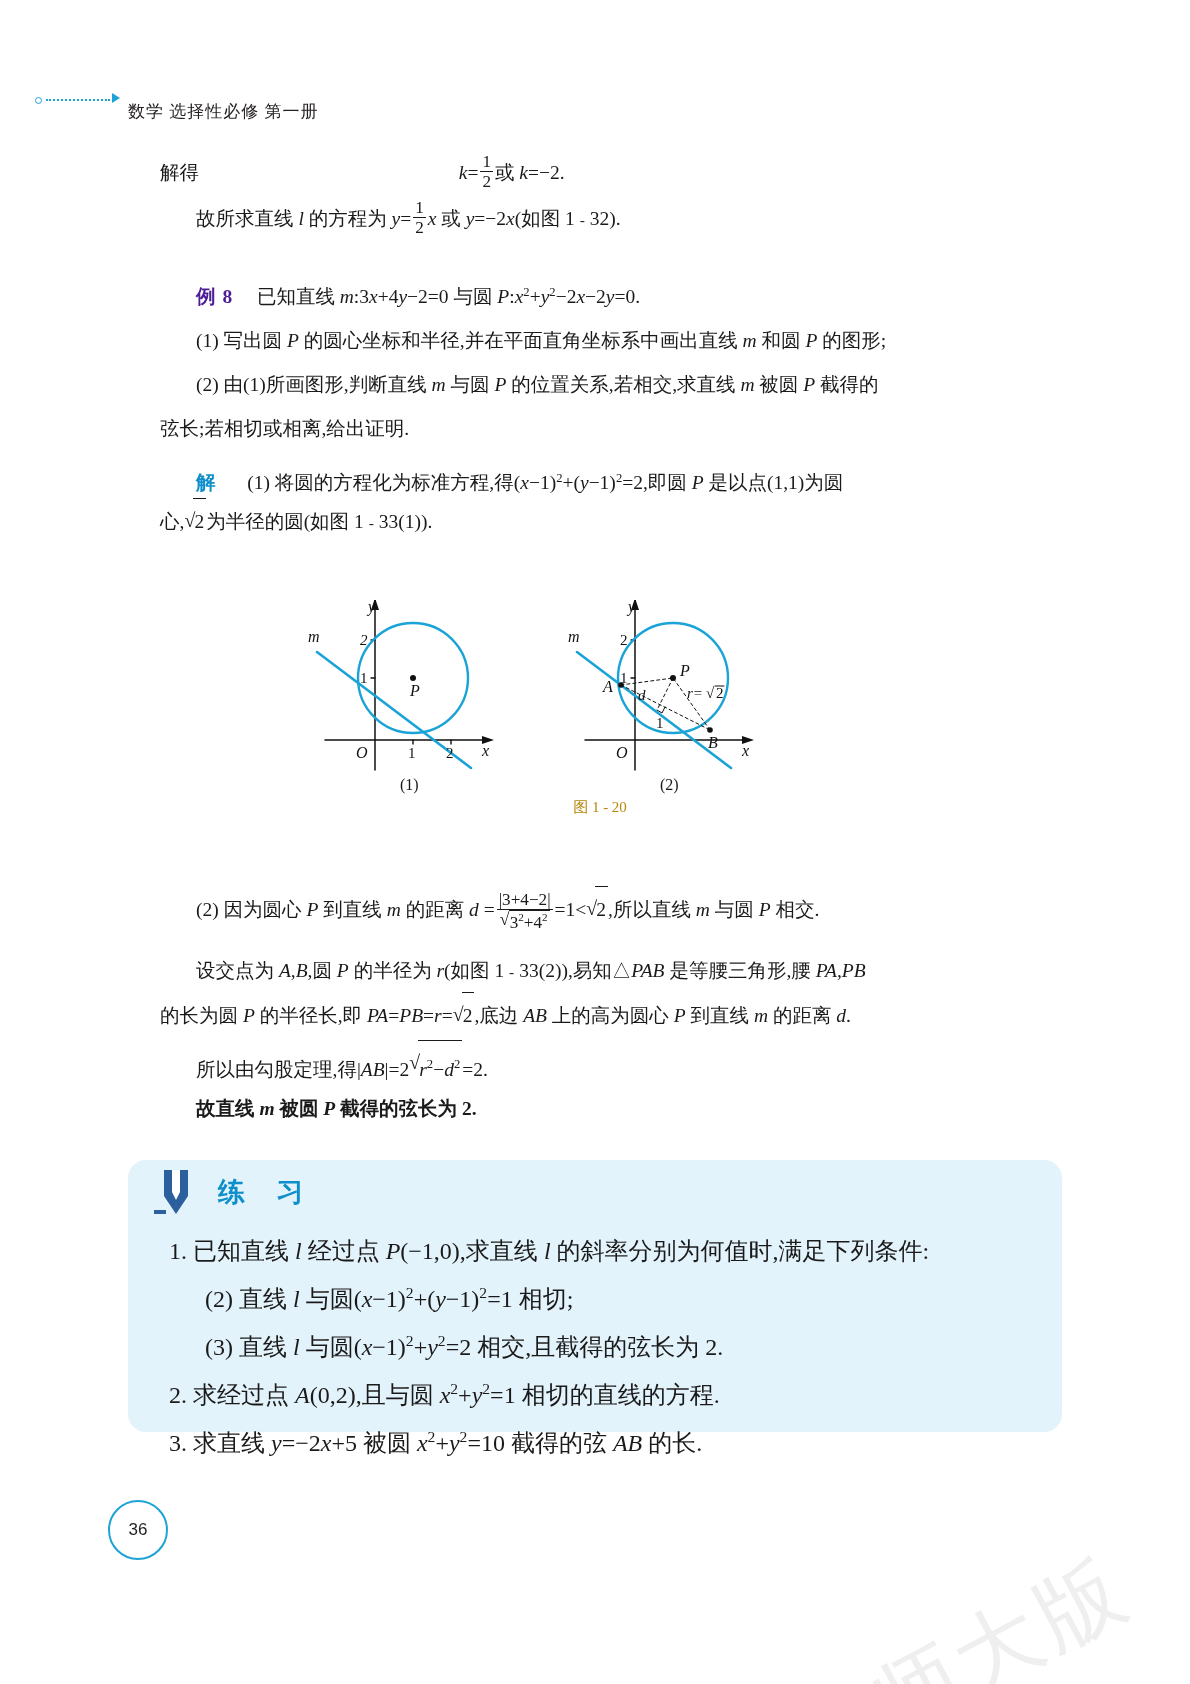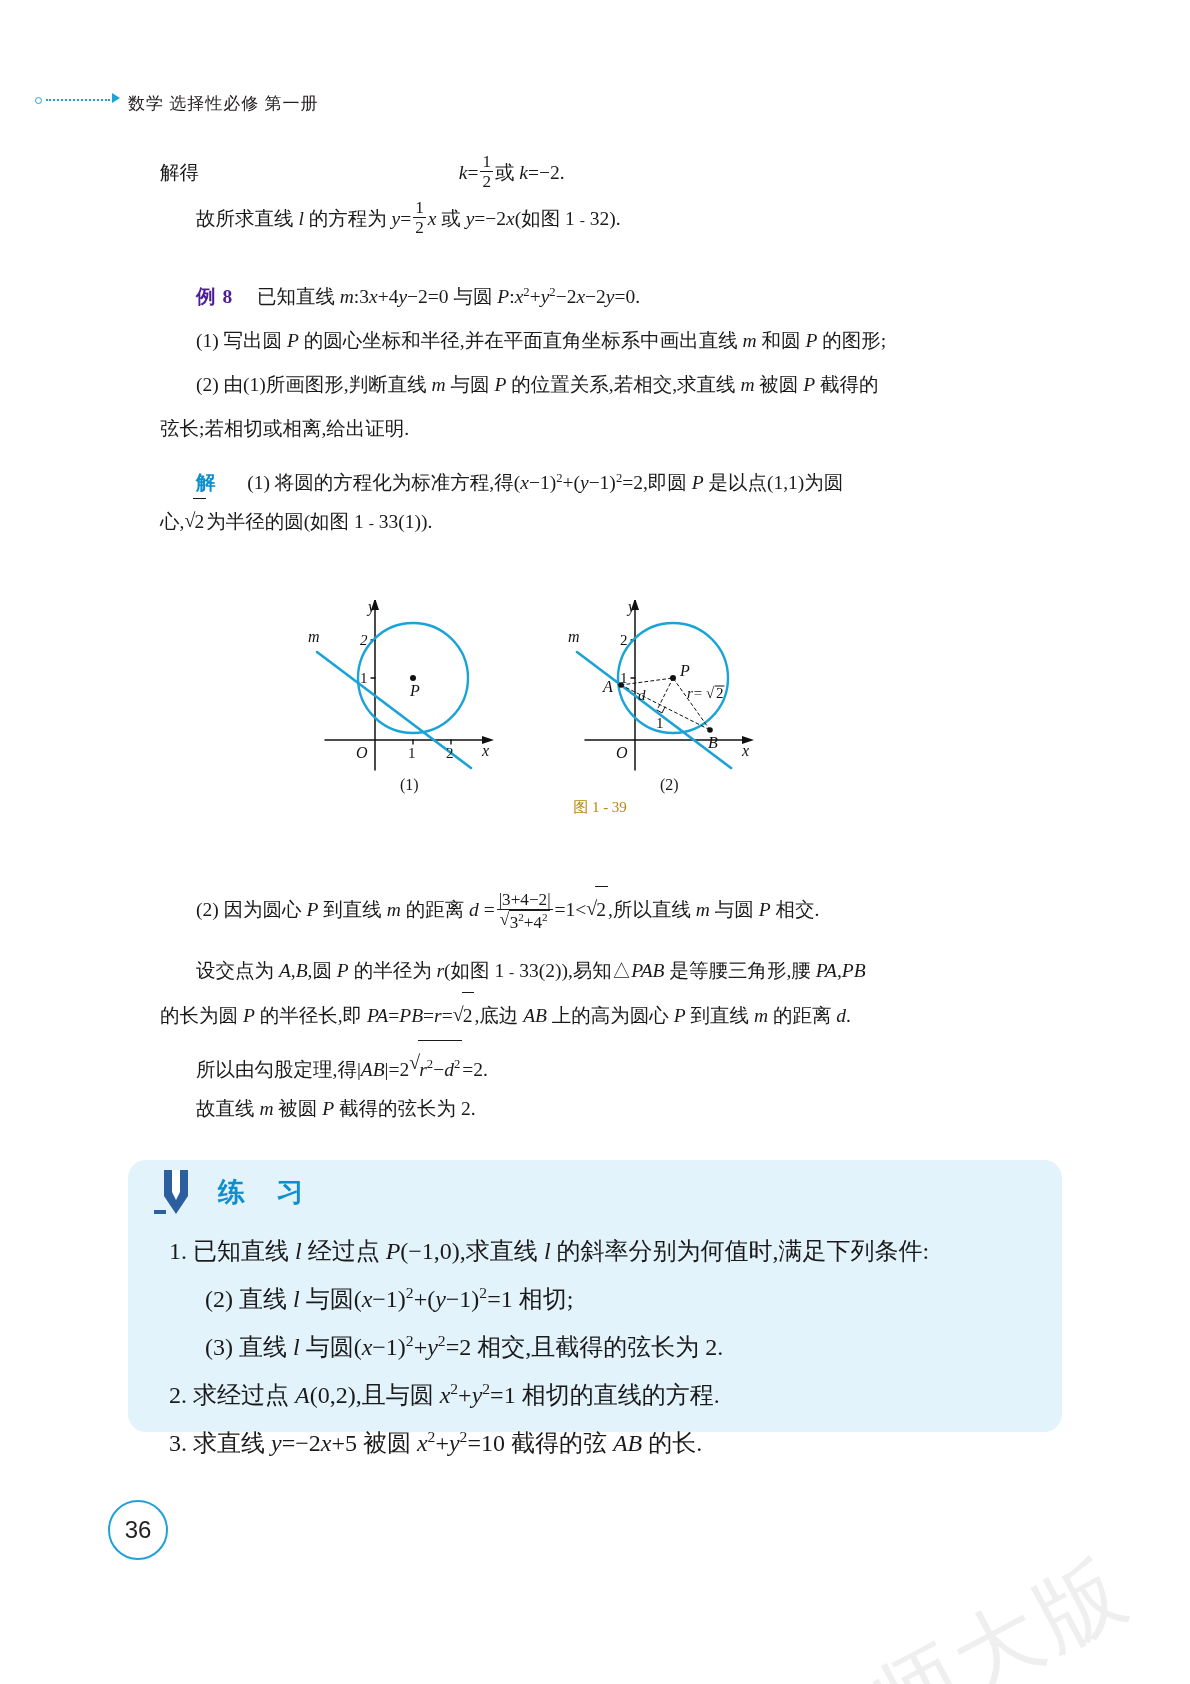--- a/index.html
+++ b/index.html
@@ -55,21 +55,21 @@
     top: 5px;
     width: 0;
     height: 0;
     border-left: 8px solid #1fa3d6;
     border-top: 5px solid transparent;
     border-bottom: 5px solid transparent;
   }
   .header-title {
     position: absolute;
     left: 128px;
-    top: 4px;
+    top: 12px;
     font-size: 17px;
     letter-spacing: 1px;
     color: #231f20;
     font-family: "Liberation Serif", serif;
   }
 
   
   .content {
     position: absolute;
     left: 160px;
@@ -192,21 +192,21 @@
   
   .pagenum {
     position: absolute;
     left: 108px;
     top: 1500px;
     width: 56px;
     height: 56px;
     border: 2px solid #1fa3d6;
     border-radius: 50%;
     color: #231f20;
-    font-size: 24px;
+    font-size: 17px;
     display: flex;
     align-items: center;
     justify-content: center;
     font-family: "Liberation Sans", sans-serif;
   }
 
   
   .watermark {
     position: absolute;
     right: 40px;
@@ -338,41 +338,41 @@
       <text x="478" y="100" font-size="15" font-family="Liberation Serif, serif" font-style="italic" fill="#111">d</text>
       <text x="527" y="98" font-size="15" font-family="Liberation Serif, serif" font-style="italic" fill="#111">r=</text>
       <text x="546" y="98" font-size="15" font-family="Liberation Serif, serif" fill="#111">√</text>
       <text x="556" y="98" font-size="15" font-family="Liberation Serif, serif" fill="#111">2</text>
       <line x1="555" y1="86" x2="564" y2="86" stroke="#111" stroke-width="1"></line>
     </g>
   </svg>
 
   <div class="subcap" style="left:240px; top:176px;">(1)</div>
   <div class="subcap" style="left:500px; top:176px;">(2)</div>
-  <div class="figcap">图 1 - 39</div>
+  <div class="figcap">图 1 - 20</div>
 </div>
 
 <div class="content" style="top:855px;margin-top:31px;">
   <div class="line" style="height:62px;">
     <span class="indent">(2) 因为圆心 <i class="m">P</i> 到直线 <i class="m">m</i> 的距离 <i class="m">d</i> =</span><span class="frac" style="vertical-align:-0.7em;"><span class="num">|3+4−2|</span><span class="den"><span class="sqrt"><span>3<sup class="ex">2</sup>+4<sup class="ex">2</sup></span></span></span></span><span>=1&lt;</span><span class="sqrt"><span>2</span></span><span>,所以直线 <i class="m">m</i> 与圆 <i class="m">P</i> 相交.</span>
   </div>
 
   <div class="line" style="height:44px;">
     <span class="indent">设交点为 <i class="m">A</i>,<i class="m">B</i>,圆 <i class="m">P</i> 的半径为 <i class="m">r</i>(如图 1 <span style="font-size:0.8em;">-</span> 33(2)),易知△<i class="m">PAB</i> 是等腰三角形,腰 <i class="m">PA</i>,<i class="m">PB</i></span>
   </div>
 
   <div class="line" style="height:48px;">
     <span>的长为圆 <i class="m">P</i> 的半径长,即 <i class="m">PA</i>=<i class="m">PB</i>=<i class="m">r</i>=</span><span class="sqrt"><span>2</span></span><span>,底边 <i class="m">AB</i> 上的高为圆心 <i class="m">P</i> 到直线 <i class="m">m</i> 的距离 <i class="m">d</i>.</span>
   </div>
 
   <div class="line" style="height:46px;">
     <span class="indent">所以由勾股定理,得|<i class="m">AB</i>|=2</span><span class="sqrt"><span><i class="m">r</i><sup class="ex">2</sup>−<i class="m">d</i><sup class="ex">2</sup></span></span><span>=2.</span>
   </div>
 
-  <div class="line" style="height:46px;">
+  <div class="line" style="height:46px;font-weight:bold;">
     <span class="indent">故直线 <i class="m">m</i> 被圆 <i class="m">P</i> 截得的弦长为 2.</span>
   </div>
 </div>
 
 <div class="practice">
   <svg class="pen-icon" viewBox="0 0 46 56">
     <path d="M10,4 L34,4 L34,30 L22,48 L10,30 Z" fill="#2b5f9e"></path>
     <path d="M18,4 L26,4 L26,26 L22,34 L18,26 Z" fill="#ffffff"></path>
     <rect x="0" y="44" width="12" height="4" fill="#2b5f9e"></rect>
   </svg>

